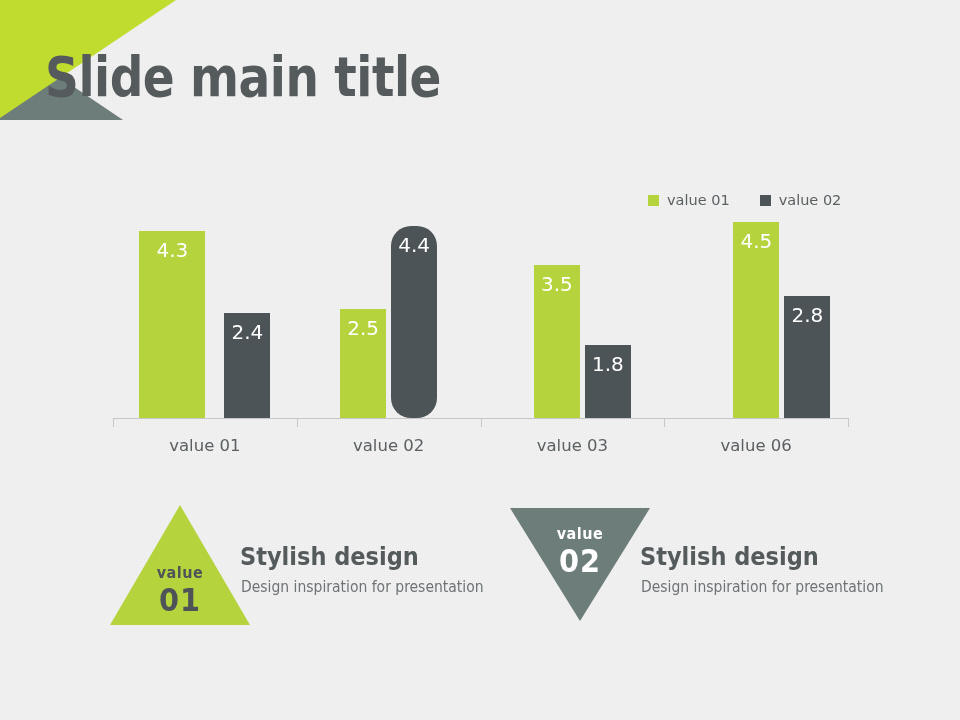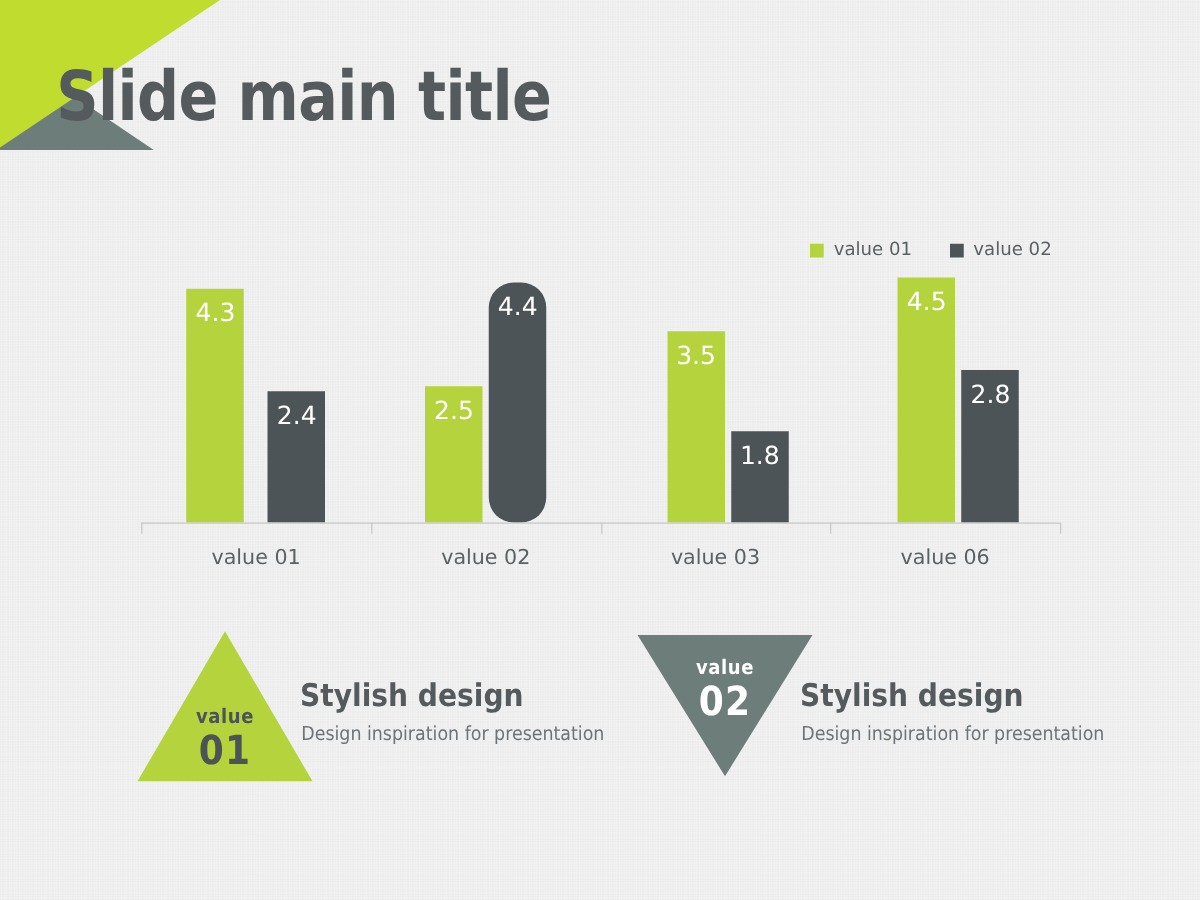--- a/index.html
+++ b/index.html
@@ -144,21 +144,21 @@
     </div>
     <div class="legend-item">
       <span class="legend-swatch" style="background:#4c5457"></span>
       <span>value 02</span>
     </div>
   </div>
 
   <div id="chart">
     <div class="plot" id="plot">
         <div class="group" style="left: 0px; width: 183.75px;">
-          <div class="bar" style="height: 187.48px; background: rgb(181, 211, 61);">
+          <div class="bar" style="height: 187.48px; background: rgb(181, 211, 61); padding-left: 20px;">
             <span class="bar-label">4.3</span>
           </div>
           <div class="bar" style="height: 104.64px; background: rgb(76, 84, 87); margin-left: 19px;">
             <span class="bar-label">2.4</span>
           </div>
         </div>
         <div class="group" style="left: 183.75px; width: 183.75px;">
           <div class="bar" style="height: 109px; background: rgb(181, 211, 61);">
             <span class="bar-label">2.5</span>
           </div>
@@ -167,21 +167,21 @@
           </div>
         </div>
         <div class="group" style="left: 367.5px; width: 183.75px;">
           <div class="bar" style="height: 152.6px; background: rgb(181, 211, 61); margin-left: 20px;">
             <span class="bar-label">3.5</span>
           </div>
           <div class="bar" style="height: 73px; background: rgb(76, 84, 87);">
             <span class="bar-label">1.8</span>
           </div>
         </div>
-        <div class="group" style="left: 562px; width: 183.75px;">
+        <div class="group" style="left: 577px; width: 183.75px;">
           <div class="bar" style="height: 196.2px; background: rgb(181, 211, 61);">
             <span class="bar-label">4.5</span>
           </div>
           <div class="bar" style="height: 122.08px; background: rgb(76, 84, 87);">
             <span class="bar-label">2.8</span>
           </div>
         </div>
       </div>
   </div>
   <div id="axis-line"></div>

